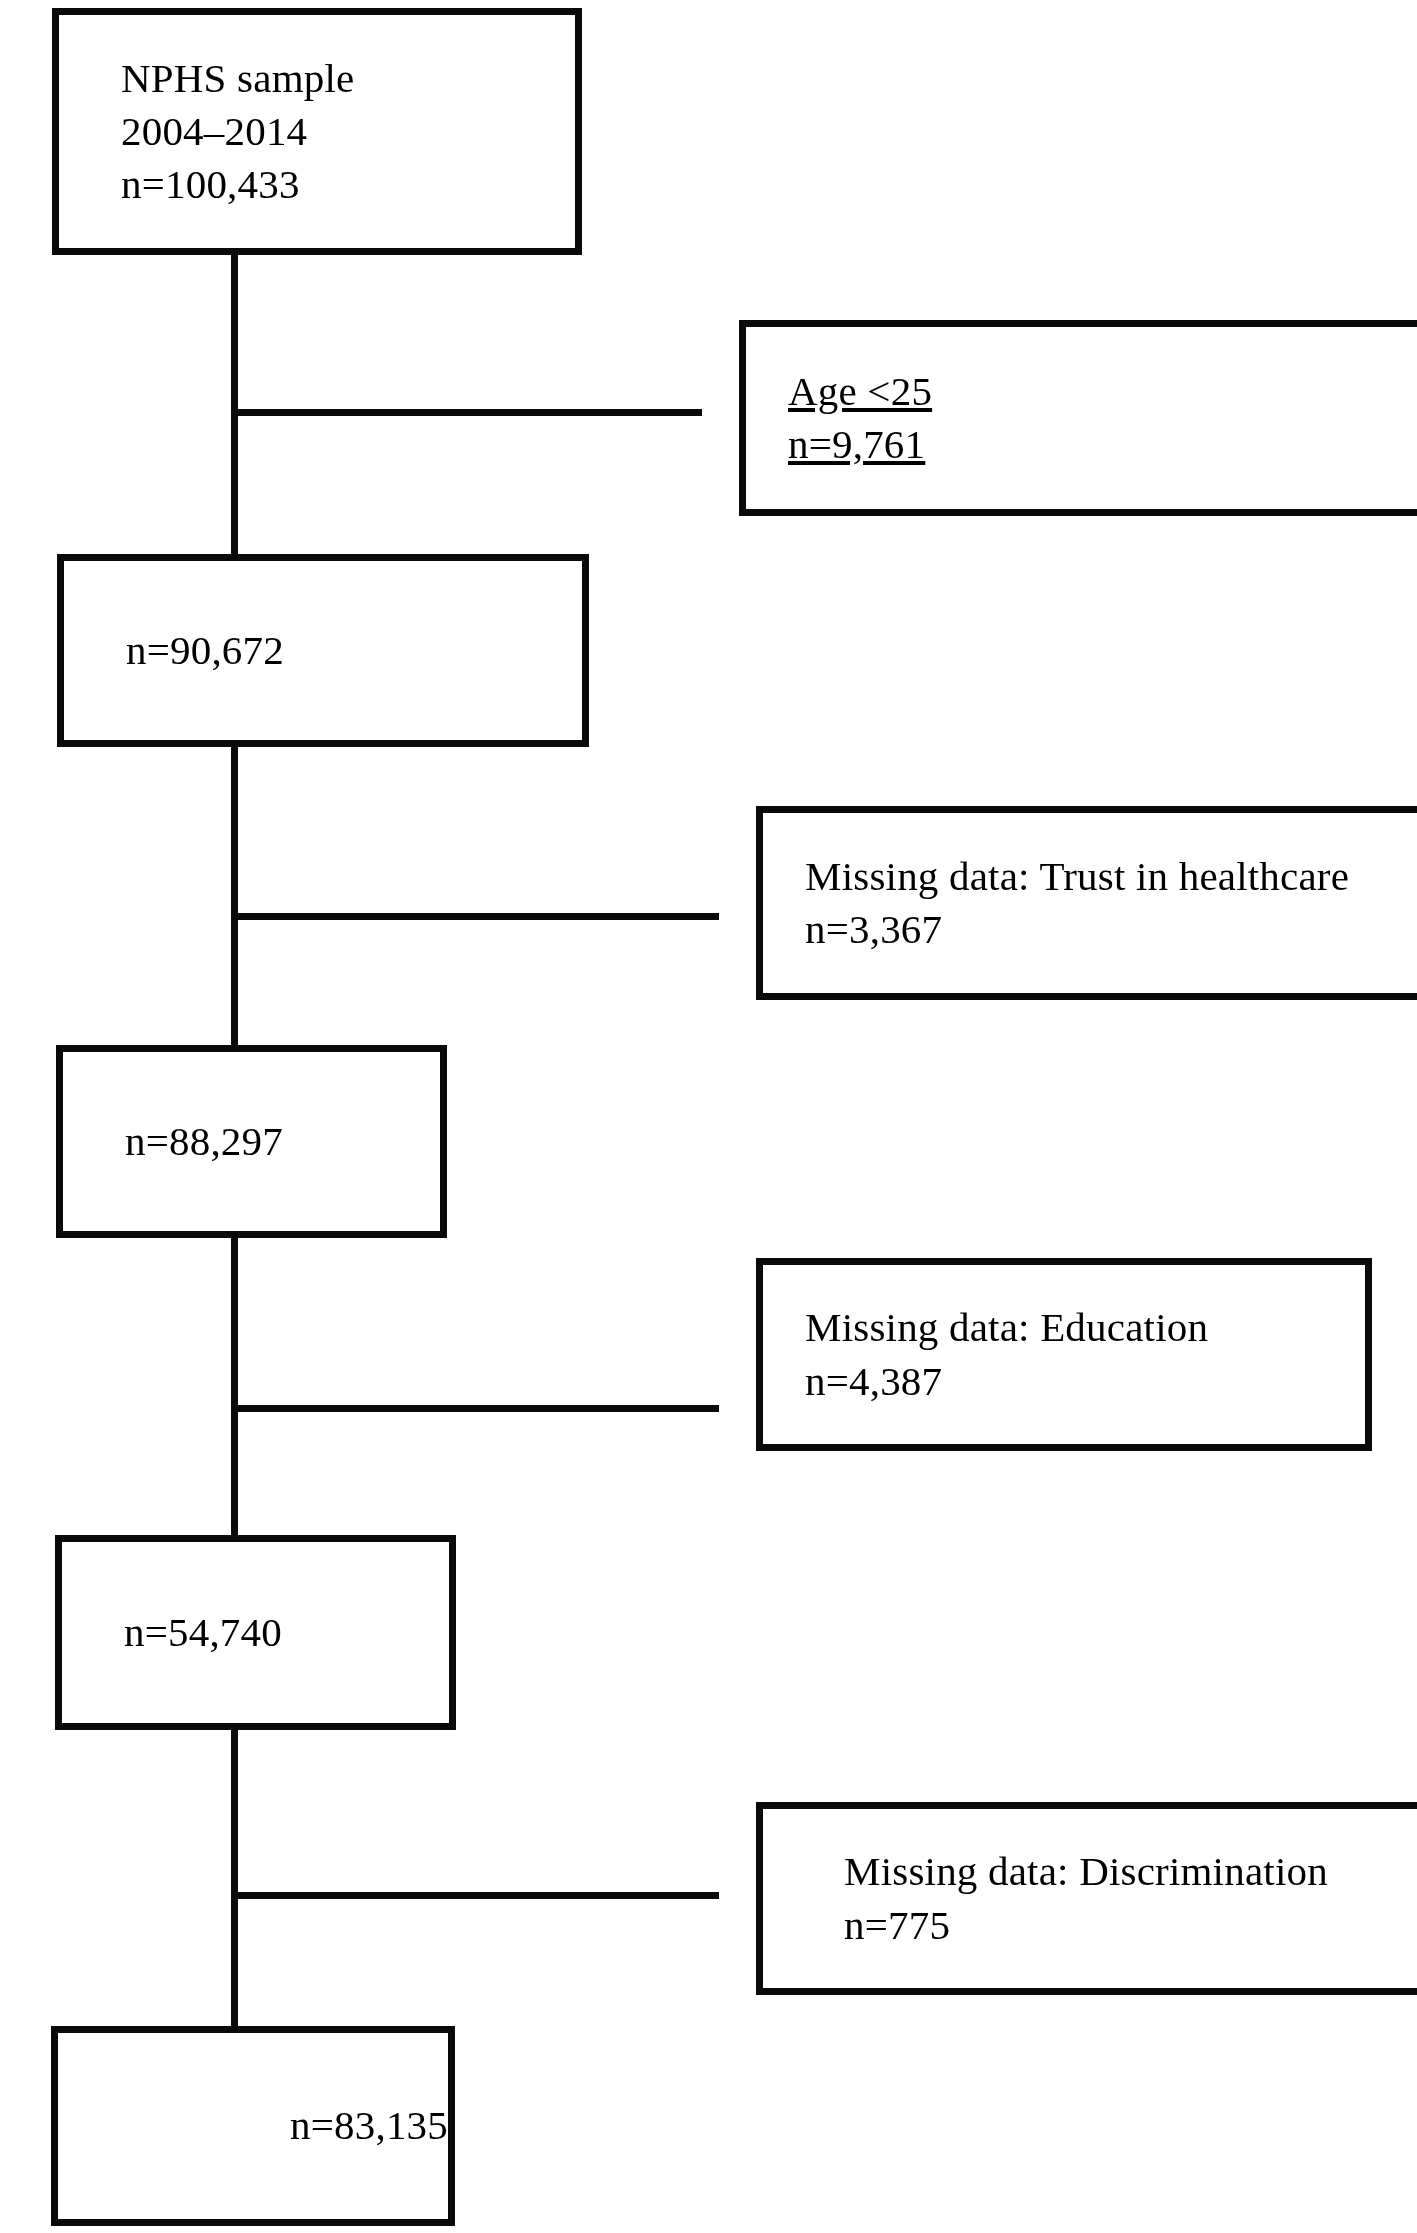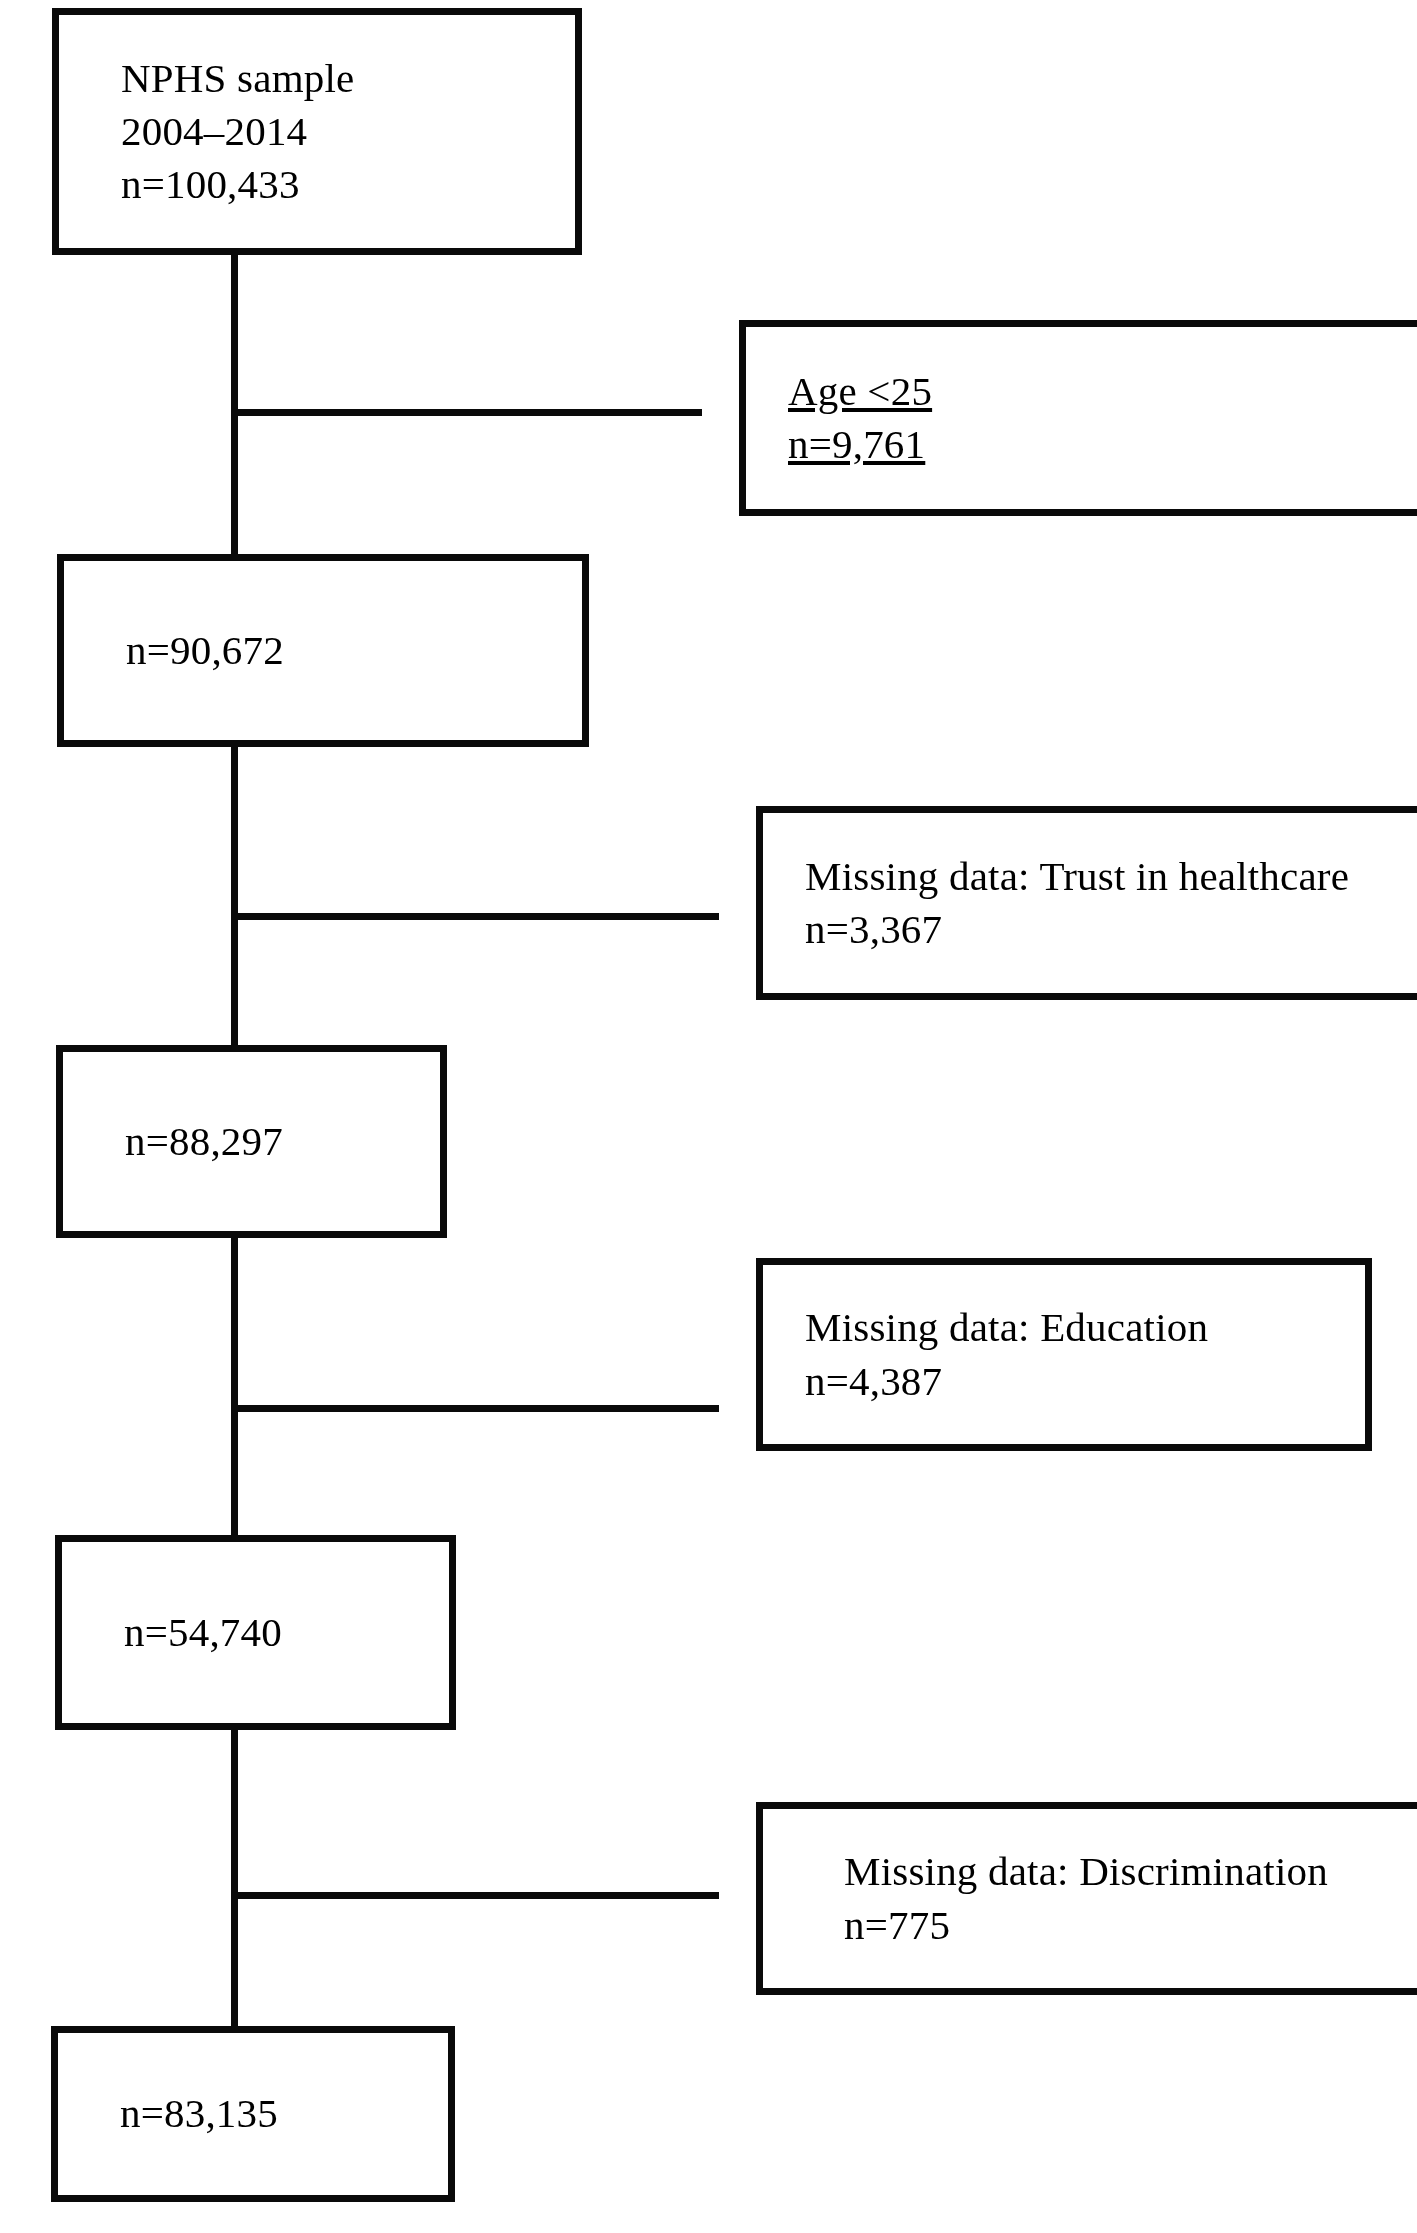--- a/index.html
+++ b/index.html
@@ -71,21 +71,21 @@
   </div>
 
   <div class="node main" style="left:12px; top:1045px; width:391px; height:193px;">
     <div class="node-text">n=88,297</div>
   </div>
 
   <div class="node main" style="left:11px; top:1535px; width:401px; height:195px;">
     <div class="node-text">n=54,740</div>
   </div>
 
-  <div class="node main" style="left:7px;  top:2026px; width:404px; height:176px;">
+  <div class="node main" style="left:7px;  top:2026px; width:404px; height:200px;text-align:right;">
     <div class="node-text">n=83,135</div>
   </div>
 
   <div class="node exclusion" style="left:695px; top:320px;  width:701px; height:196px;text-decoration:underline;">
     <div class="node-text">Age &lt;25
 n=9,761</div>
   </div>
 
   <div class="node exclusion" style="left:712px; top:806px;  width:684px; height:194px;">
     <div class="node-text">Missing data: Trust in healthcare

